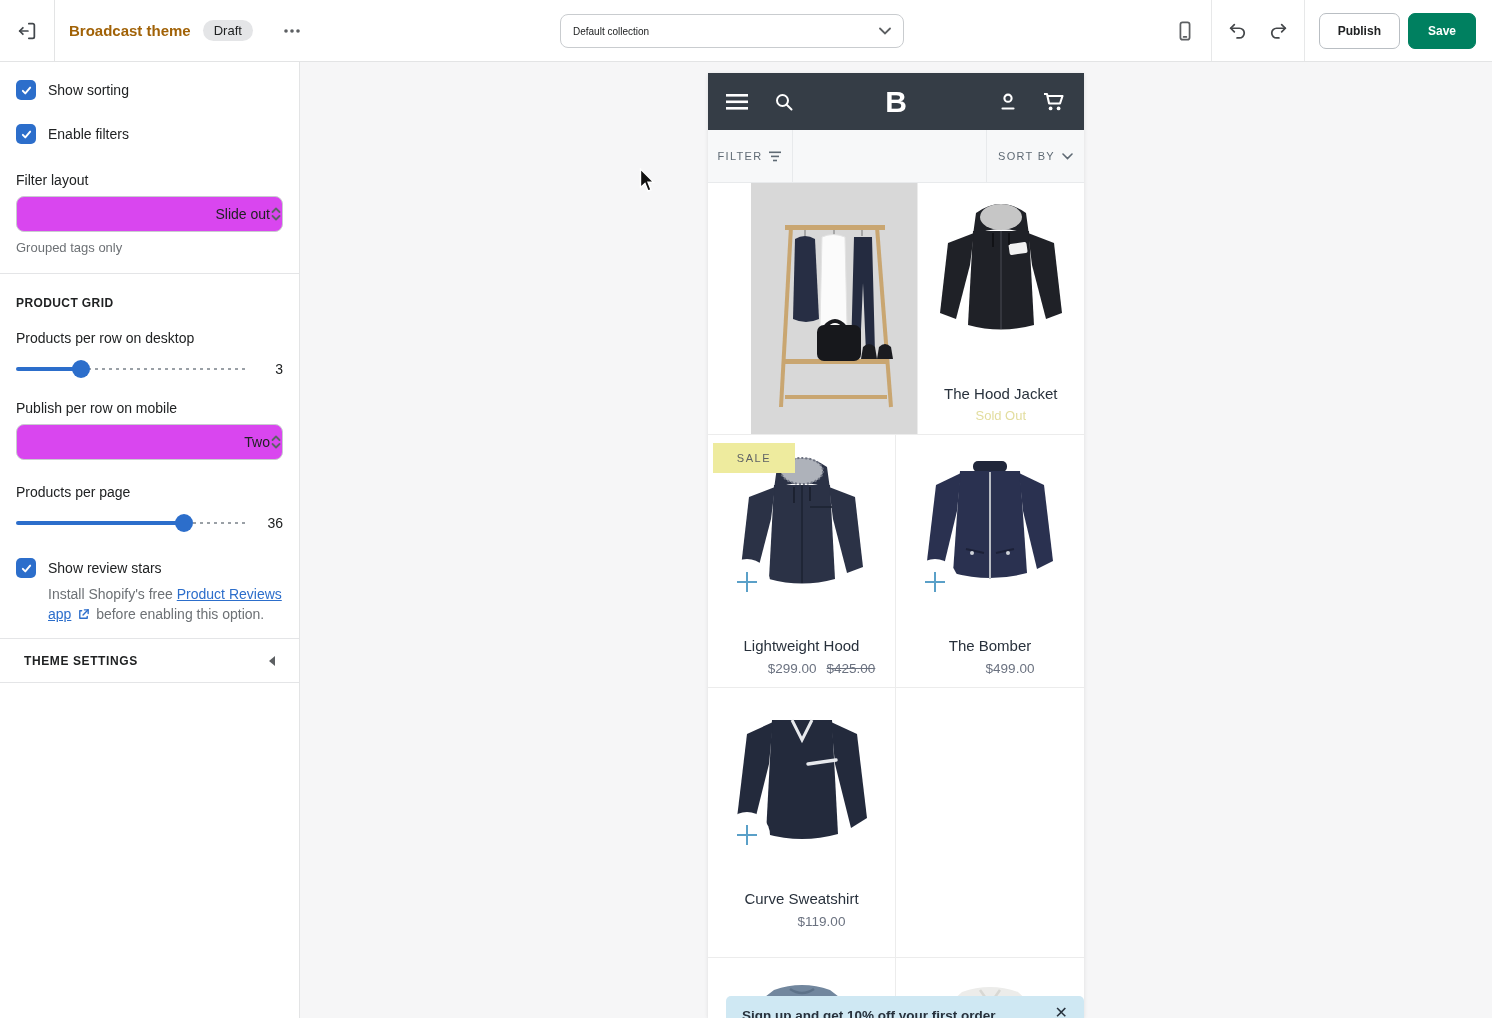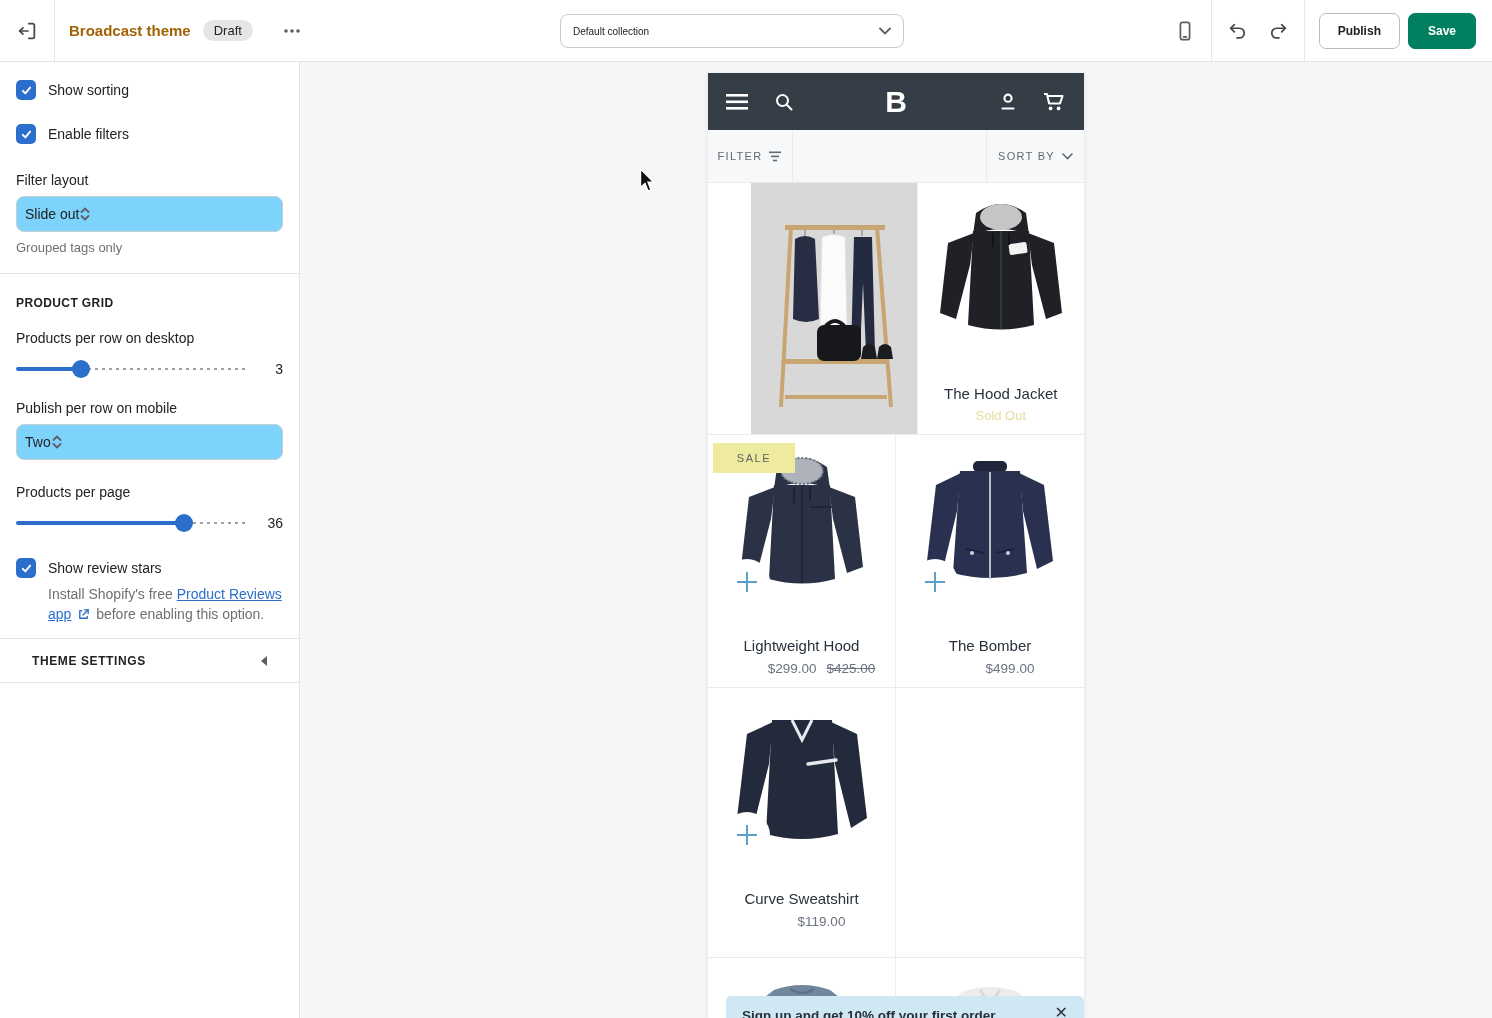--- a/index.html
+++ b/index.html
@@ -24,33 +24,33 @@
 
   
   .sidebar{position:absolute;top:62px;left:0;bottom:0;width:300px;background:#fff;border-right:1px solid #e3e4e5;z-index:20;}
   .sb-header{height:47px;display:flex;align-items:center;gap:13px;padding:0 16px;border-bottom:1px solid #e4e5e7;}
   .sb-title{font-size:15px;font-weight:700;color:#202223;}
   .sb-body{padding:18px 16px 0 16px;}
   .check-row{display:flex;align-items:center;gap:12px;margin-bottom:24px;cursor:pointer;}
   .checkbox{width:20px;height:20px;border-radius:5px;background:#2c6ecb;display:flex;align-items:center;justify-content:center;flex:0 0 auto;}
   .check-label{font-size:14px;color:#202223;}
   .field-label{font-size:14px;color:#202223;margin-bottom:8px;}
-  .select{height:36px;border:1px solid #c9cccf;border-radius:8px;background:#7dd3fc;display:flex;align-items:center;justify-content:flex-start;padding:0 8px;font-size:14px;cursor:pointer;}
+  .select{height:36px;border:1px solid #c9cccf;border-radius:8px;background:#d946ef;display:flex;align-items:center;justify-content:flex-end;padding:0 0;font-size:14px;cursor:pointer;}
   .helper{font-size:13px;color:#6d7175;margin-top:8px;}
   .sb-divider{height:1px;background:#e4e5e7;margin:18px -16px 0 -16px;}
   .section-heading{font-size:12px;font-weight:700;letter-spacing:.4px;color:#202223;margin:22px 0 20px 0;}
   .slider-row{display:flex;align-items:center;gap:14px;margin:14px 0 22px 0;height:18px;}
   .slider{position:relative;flex:1;height:18px;cursor:pointer;}
   .slider .dots{position:absolute;left:0;right:0;top:7px;height:4px;background-image:radial-gradient(circle,#9aa0a6 1.3px,transparent 1.5px);background-size:7px 4px;background-position:0 50%;background-repeat:repeat-x;}
   .slider .fill{position:absolute;left:0;top:7px;height:4px;background:#2c6ecb;border-radius:2px;}
   .slider .thumb{position:absolute;top:0;width:18px;height:18px;border-radius:50%;background:#2c6ecb;transform:translateX(-50%);}
   .slider-value{width:22px;text-align:right;font-size:14px;color:#202223;}
   .review-helper{margin:-18px 0 0 32px;font-size:14px;line-height:20px;color:#6d7175;}
   .link{color:#2c6ecb;text-decoration:underline;cursor:pointer;}
-  .theme-settings{height:44px;display:flex;align-items:center;justify-content:space-between;padding:0 32px;border-bottom:1px solid #e4e5e7;cursor:pointer;}
+  .theme-settings{height:44px;display:flex;align-items:center;justify-content:space-between;padding:0 24px;border-bottom:1px solid #e4e5e7;cursor:pointer;}
   .ts-label{font-size:12px;font-weight:700;letter-spacing:.6px;color:#202223;}
   .tri-left{width:0;height:0;border-top:5px solid transparent;border-bottom:5px solid transparent;border-right:6px solid #5c5f62;}
 
   
   .preview{position:absolute;left:708px;top:73px;width:376px;height:945px;background:#fff;overflow:hidden;box-shadow:0 1px 4px rgba(0,0,0,.1);}
   .store-header{height:57px;background:#353d46;display:flex;align-items:center;position:relative;padding:0 16px;}
   .sh-left{display:flex;align-items:center;gap:18px;}
   .sh-right{margin-left:auto;display:flex;align-items:center;gap:18px;}
   .sh-icon{width:28px;height:28px;display:flex;align-items:center;justify-content:center;cursor:pointer;}
   .store-logo{position:absolute;left:50%;transform:translateX(-50%);color:#fff;font-size:30px;font-weight:700;cursor:pointer;}

